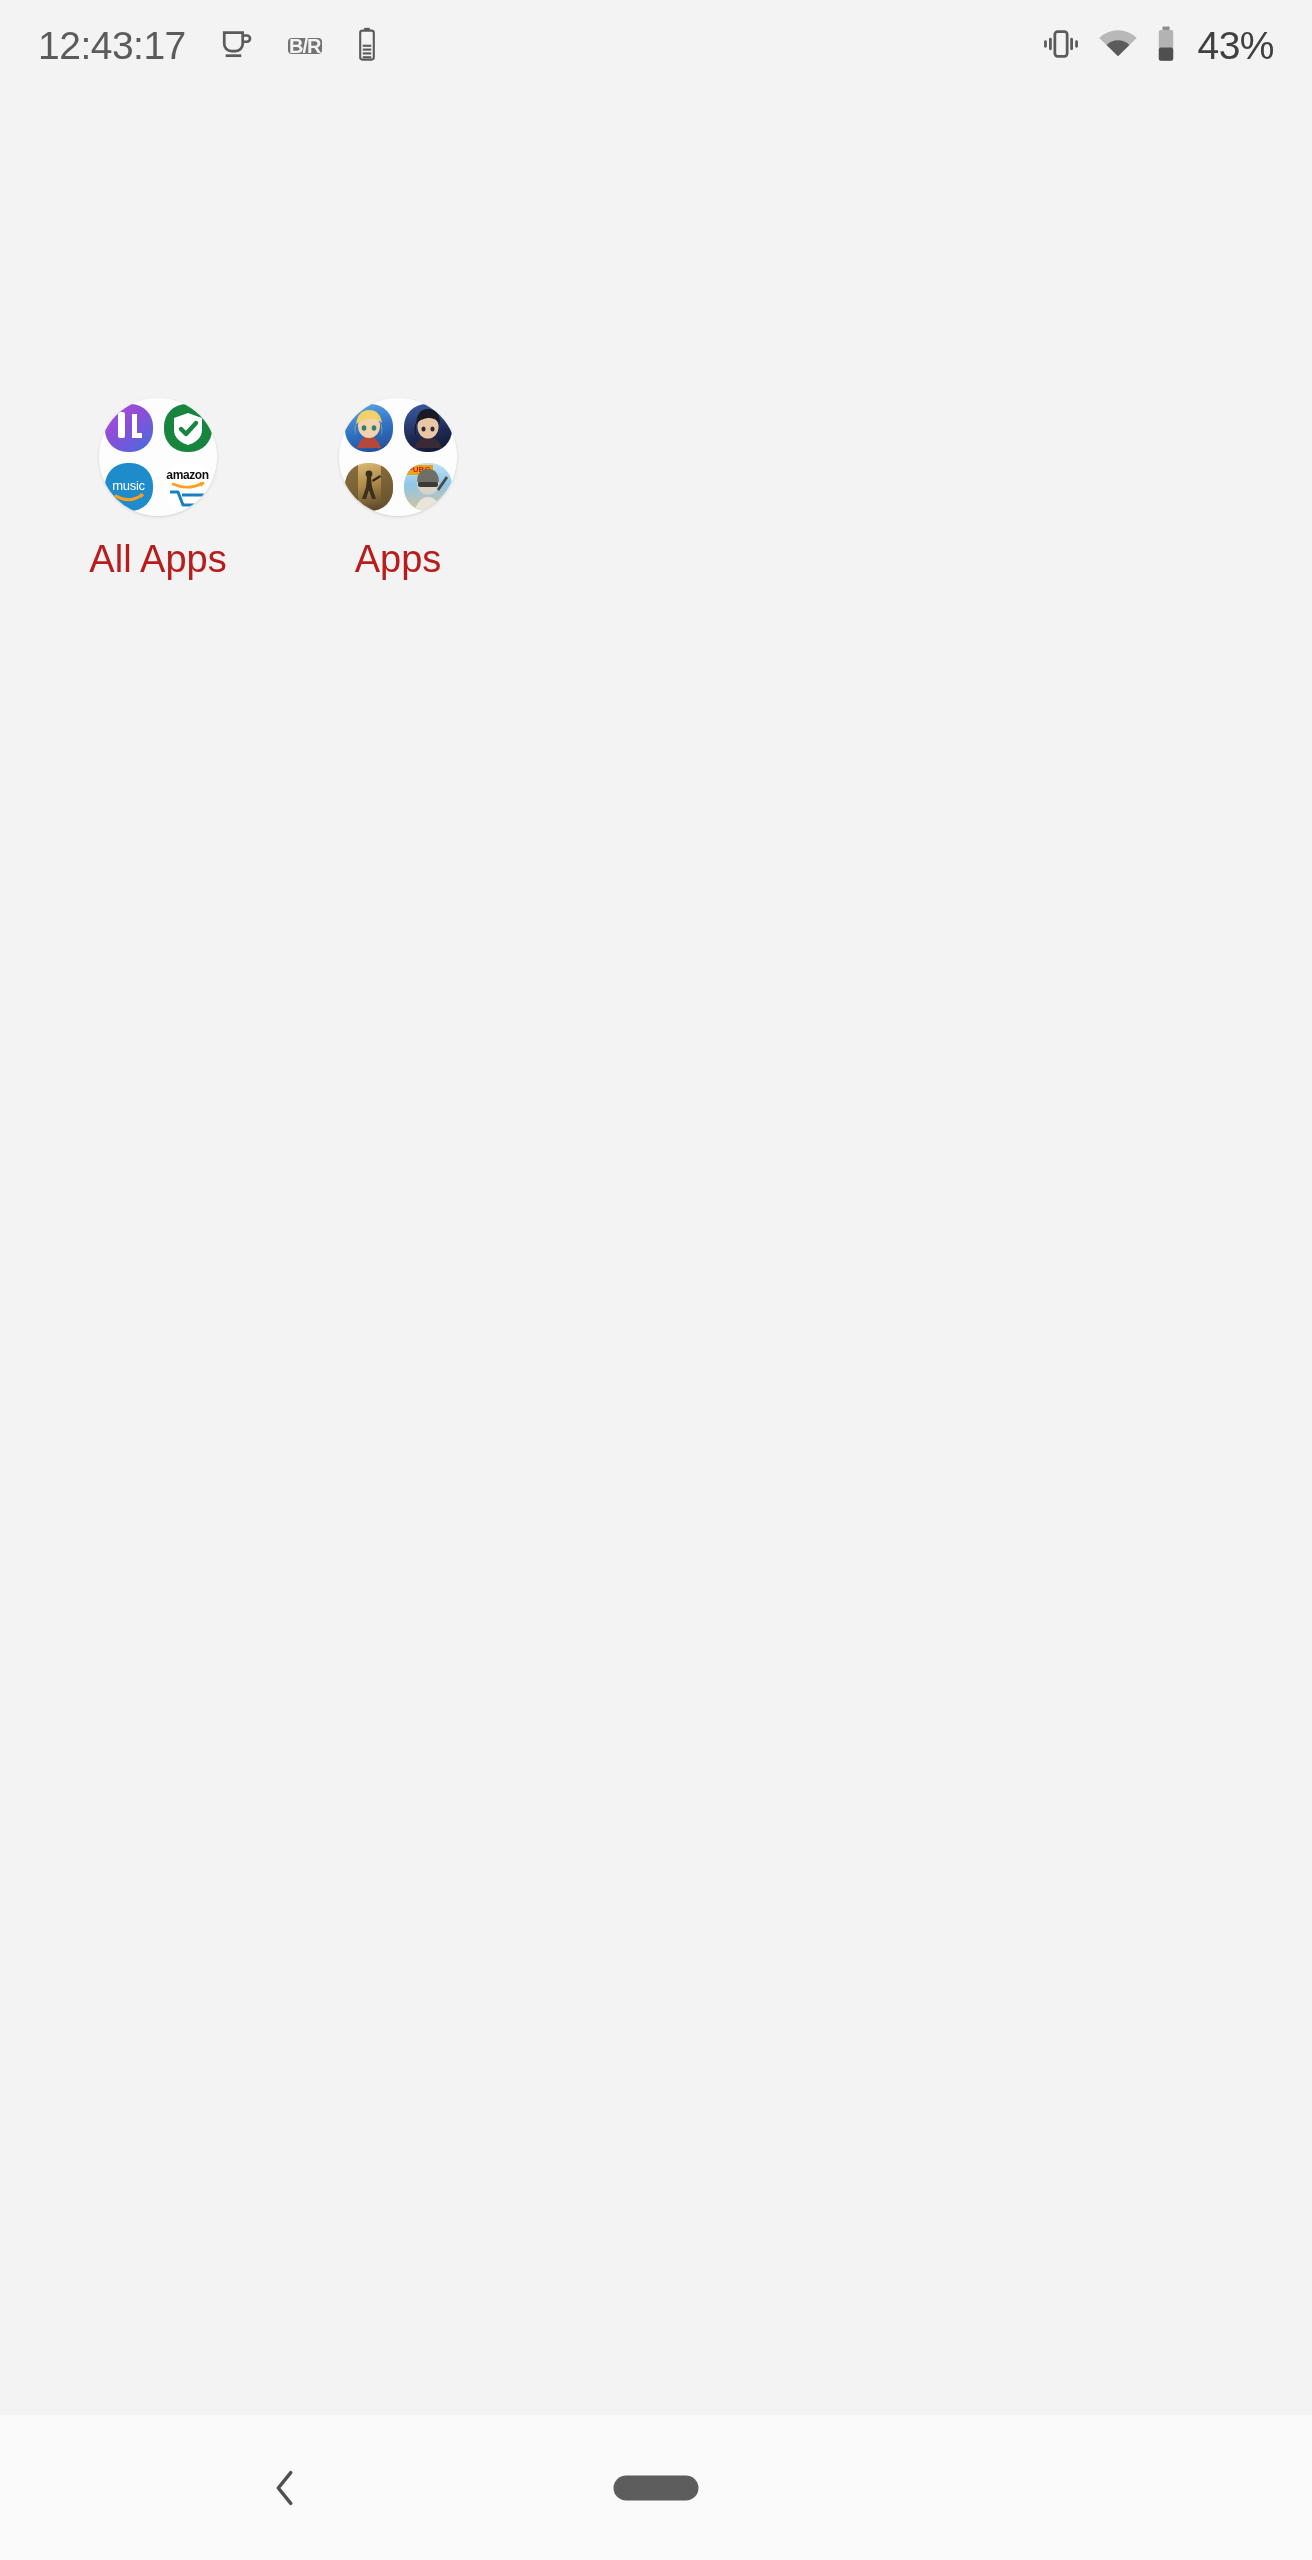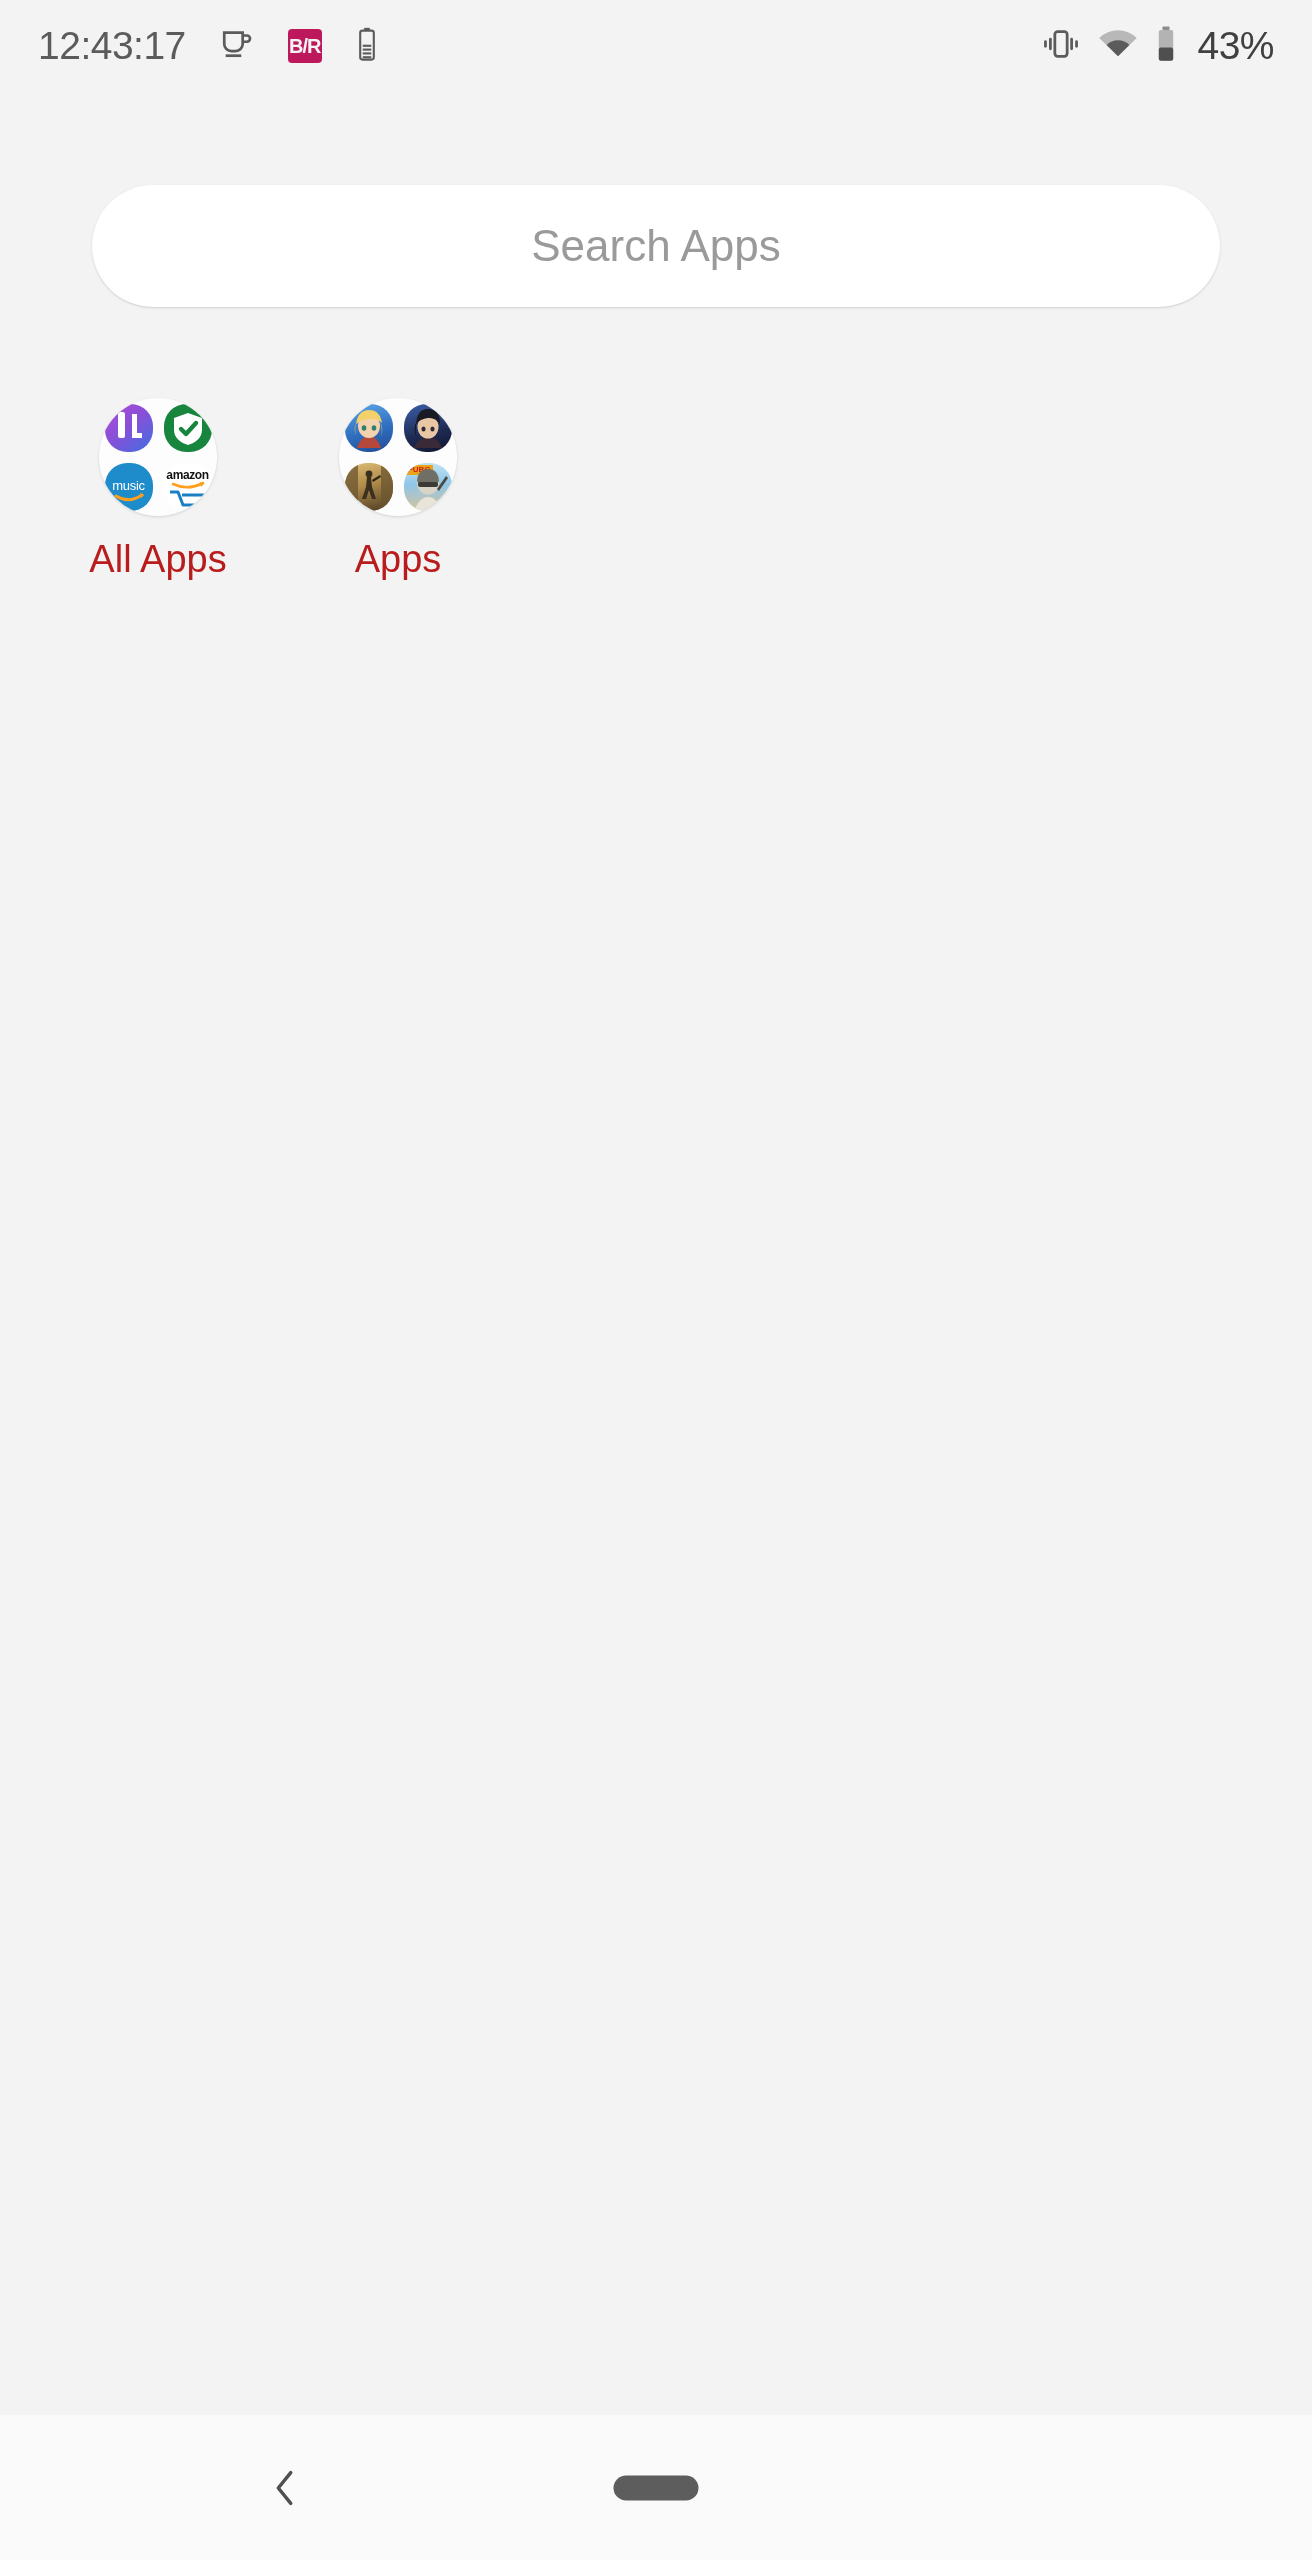--- a/index.html
+++ b/index.html
@@ -28,21 +28,21 @@
     font-size:39px; color:#5b5b5b; letter-spacing:-0.5px;
     font-family:"Liberation Sans", sans-serif;
   }
   #battery-percent {
     font-size:39px; color:#404040; letter-spacing:-0.5px; margin-left:4px;
   }
   .sicon { display:block; }
 
   
   .br-badge {
-    width:34px; height:34px; background:#be185d;
+    width:34px; height:16px; background:#737373;
     border-radius:4px; display:flex; align-items:center; justify-content:center;
   }
   .br-badge span {
     color:#f3f3f3; font-size:20px; font-weight:bold;
     font-family:"Liberation Sans", sans-serif; line-height:1;
     letter-spacing:-1px;
   }
 
   
   #search-bar {
@@ -238,23 +238,20 @@
           <rect x="4.6" y="0.4" width="4.8" height="2.2" rx="0.6" fill="#8d8d8d"></rect>
           <rect x="2.2" y="2.6" width="9.6" height="20.6" rx="1.4" fill="#b3b3b3"></rect>
           <rect x="2.2" y="14.4" width="9.6" height="8.8" rx="1.4" fill="#4f4f4f"></rect>
         </svg>
       </span>
 
       <div id="battery-percent">43%</div>
     </div>
   </div>
 
-  <div id="search-bar">
-    <div id="search-placeholder">Search Apps</div>
-  </div>
 
   <div id="folder-grid">
 
     <div class="folder-cell">
       <div class="folder-circle">
 
         <div class="mini">
           <div class="mini-inner">
             <div class="squircle ic-purple-l">
               <svg class="l-glyph" viewBox="0 0 48 48">

